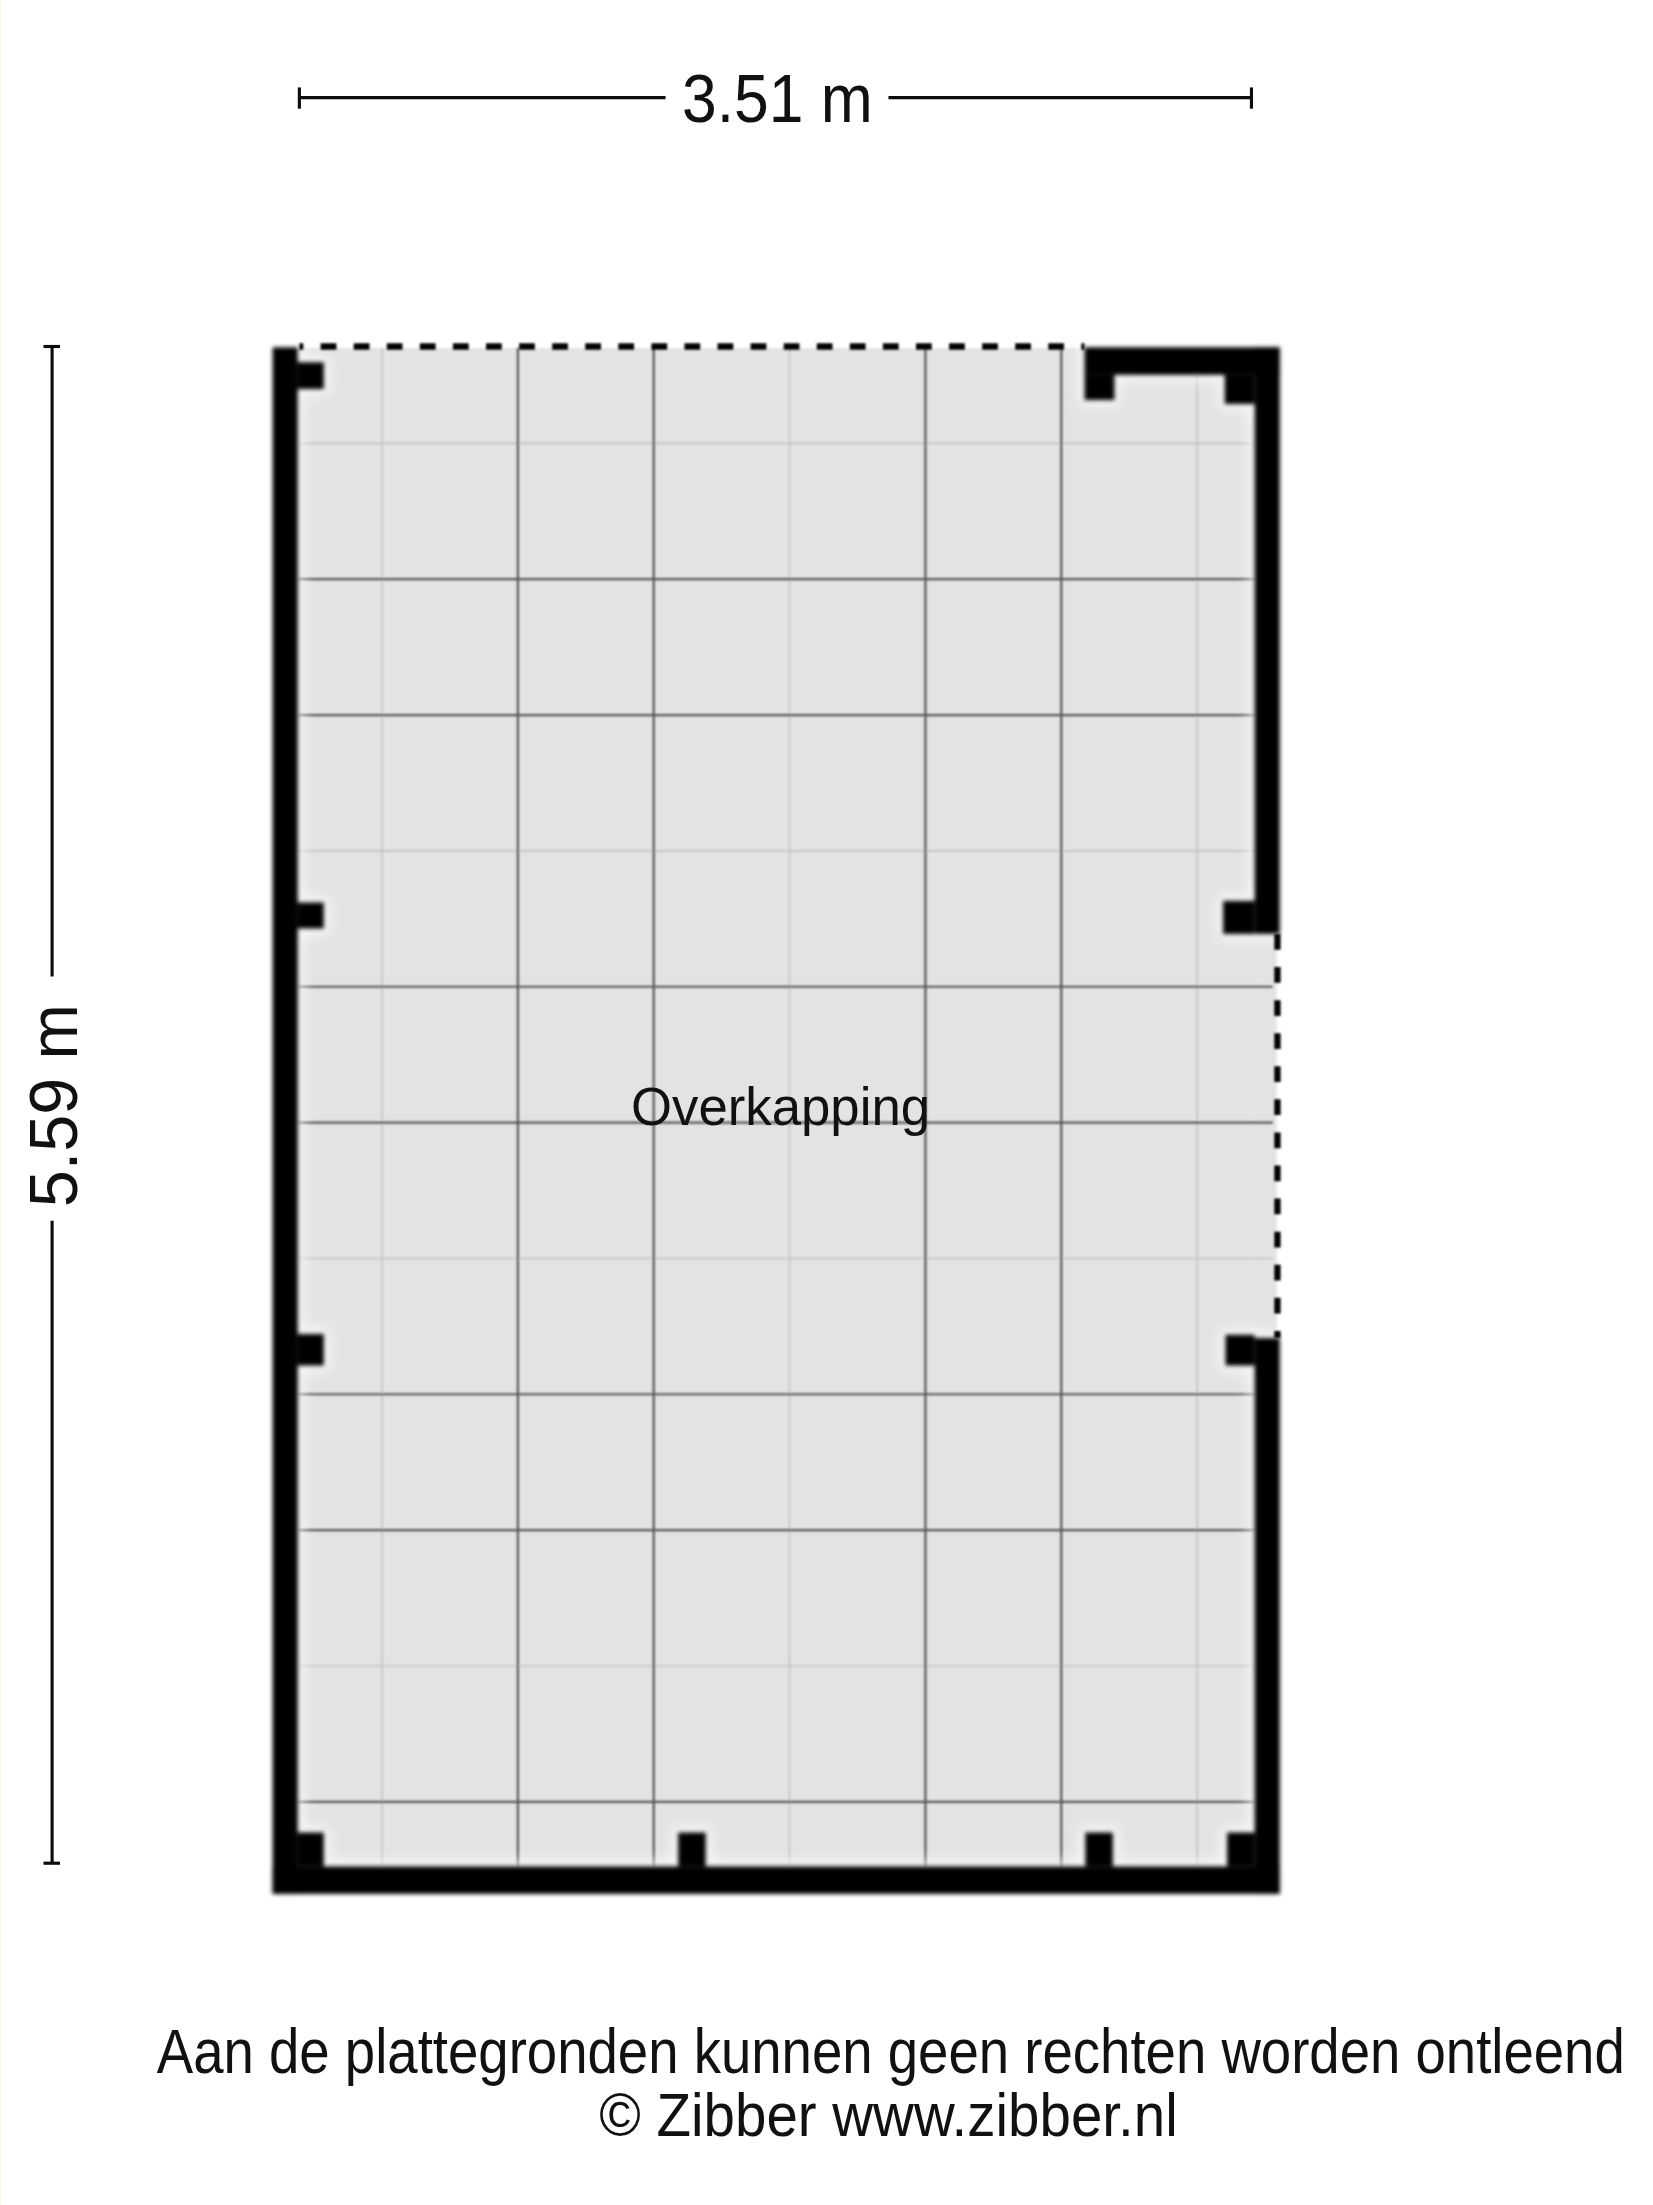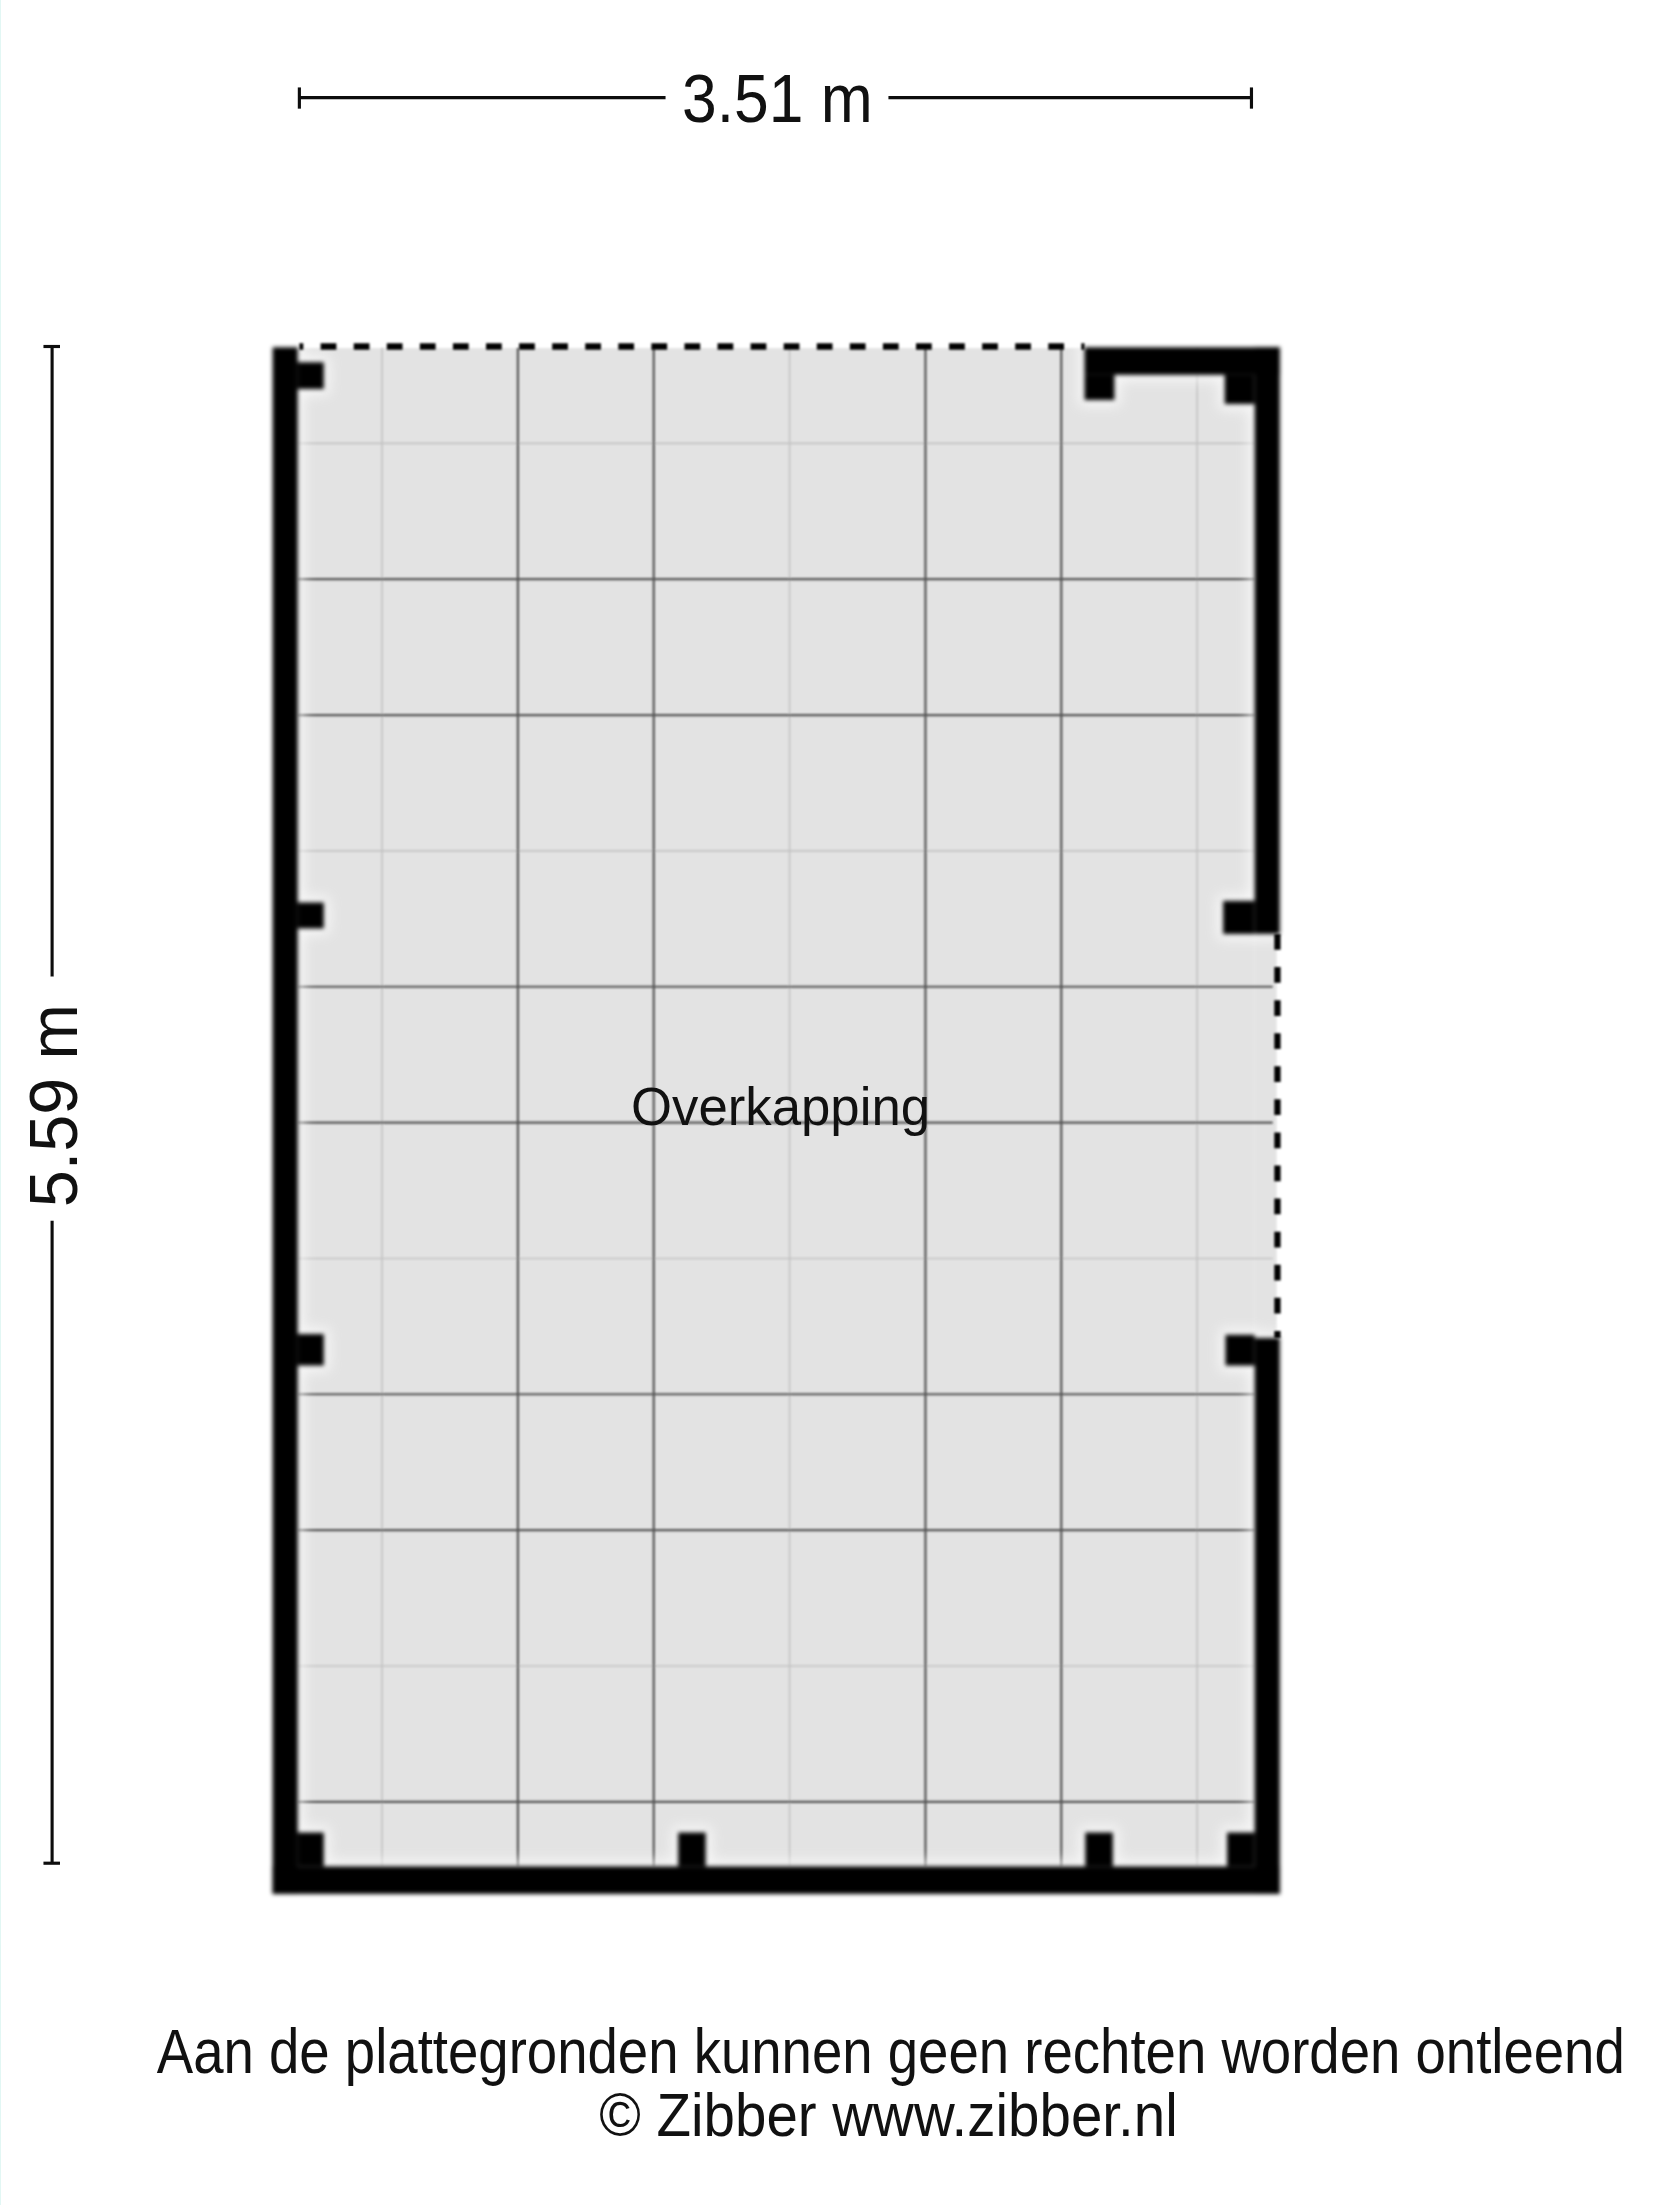--- a/index.html
+++ b/index.html
@@ -1,16 +1,16 @@
 <!DOCTYPE html>
 <html style="font-size:12.6px"><head>
 <meta charset="utf-8">
 <style>
   html,body{margin:0;padding:0;background:#ffffff;}
-  .page{width:1654px;height:2205px;position:relative;background:#14b8a6;overflow:hidden;}
+  .page{width:1654px;height:2205px;position:relative;background:#eab308;overflow:hidden;}
   text{font-family:"Liberation Sans", sans-serif;fill:#111;}
 </style>
 </head>
 <body>
 <div class="page">
 <svg width="1654" height="2205" viewBox="0 0 2100 2800" xmlns="http://www.w3.org/2000/svg">
   <defs>
     <filter id="bw" x="-20%" y="-20%" width="140%" height="140%">
           <feGaussianBlur stdDeviation="2.5"></feGaussianBlur>
         </filter>

